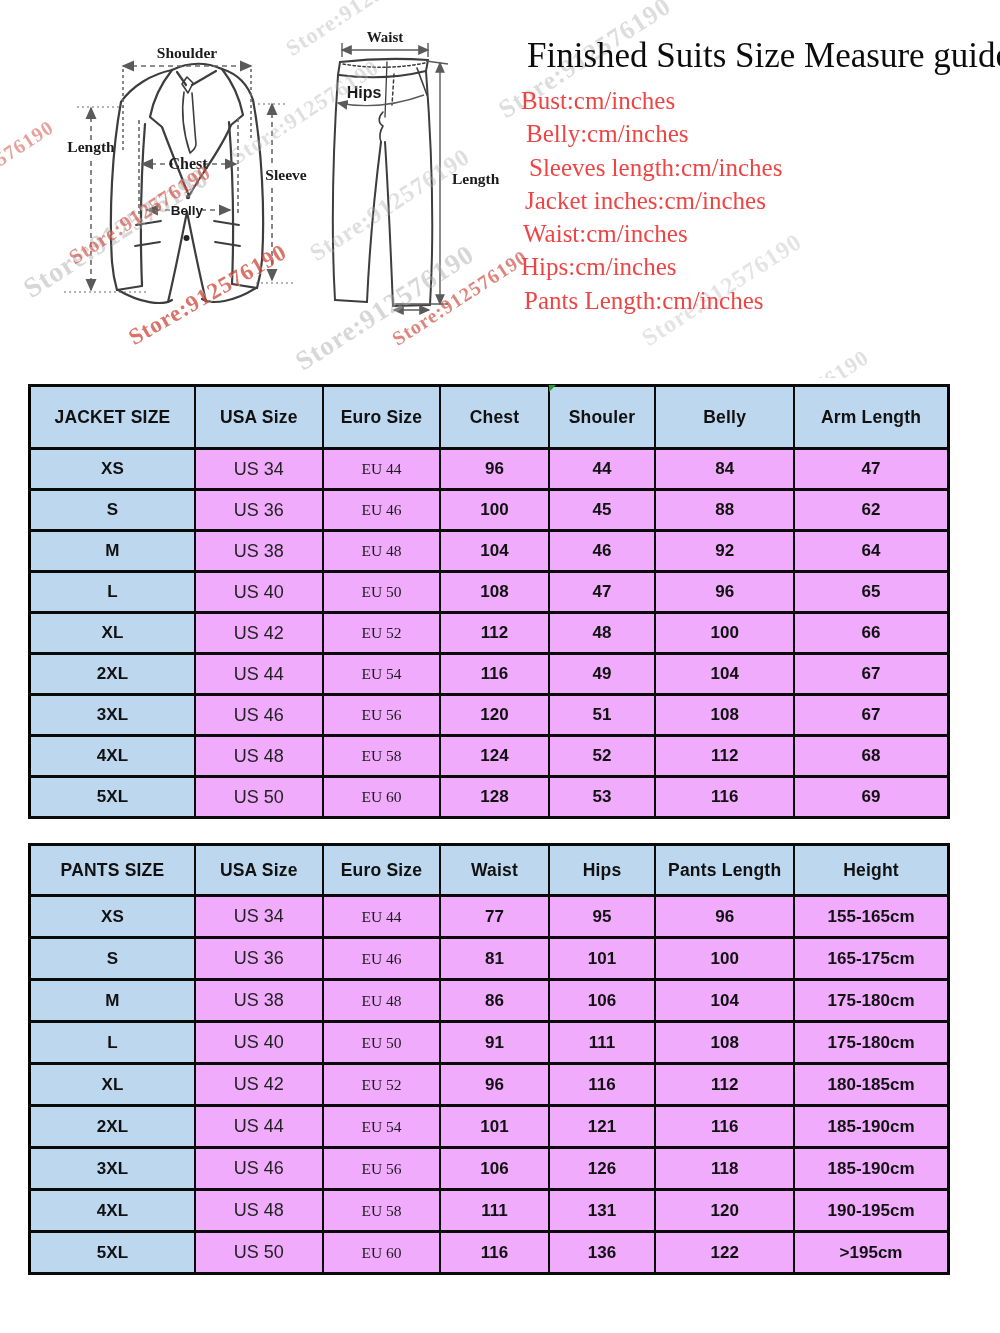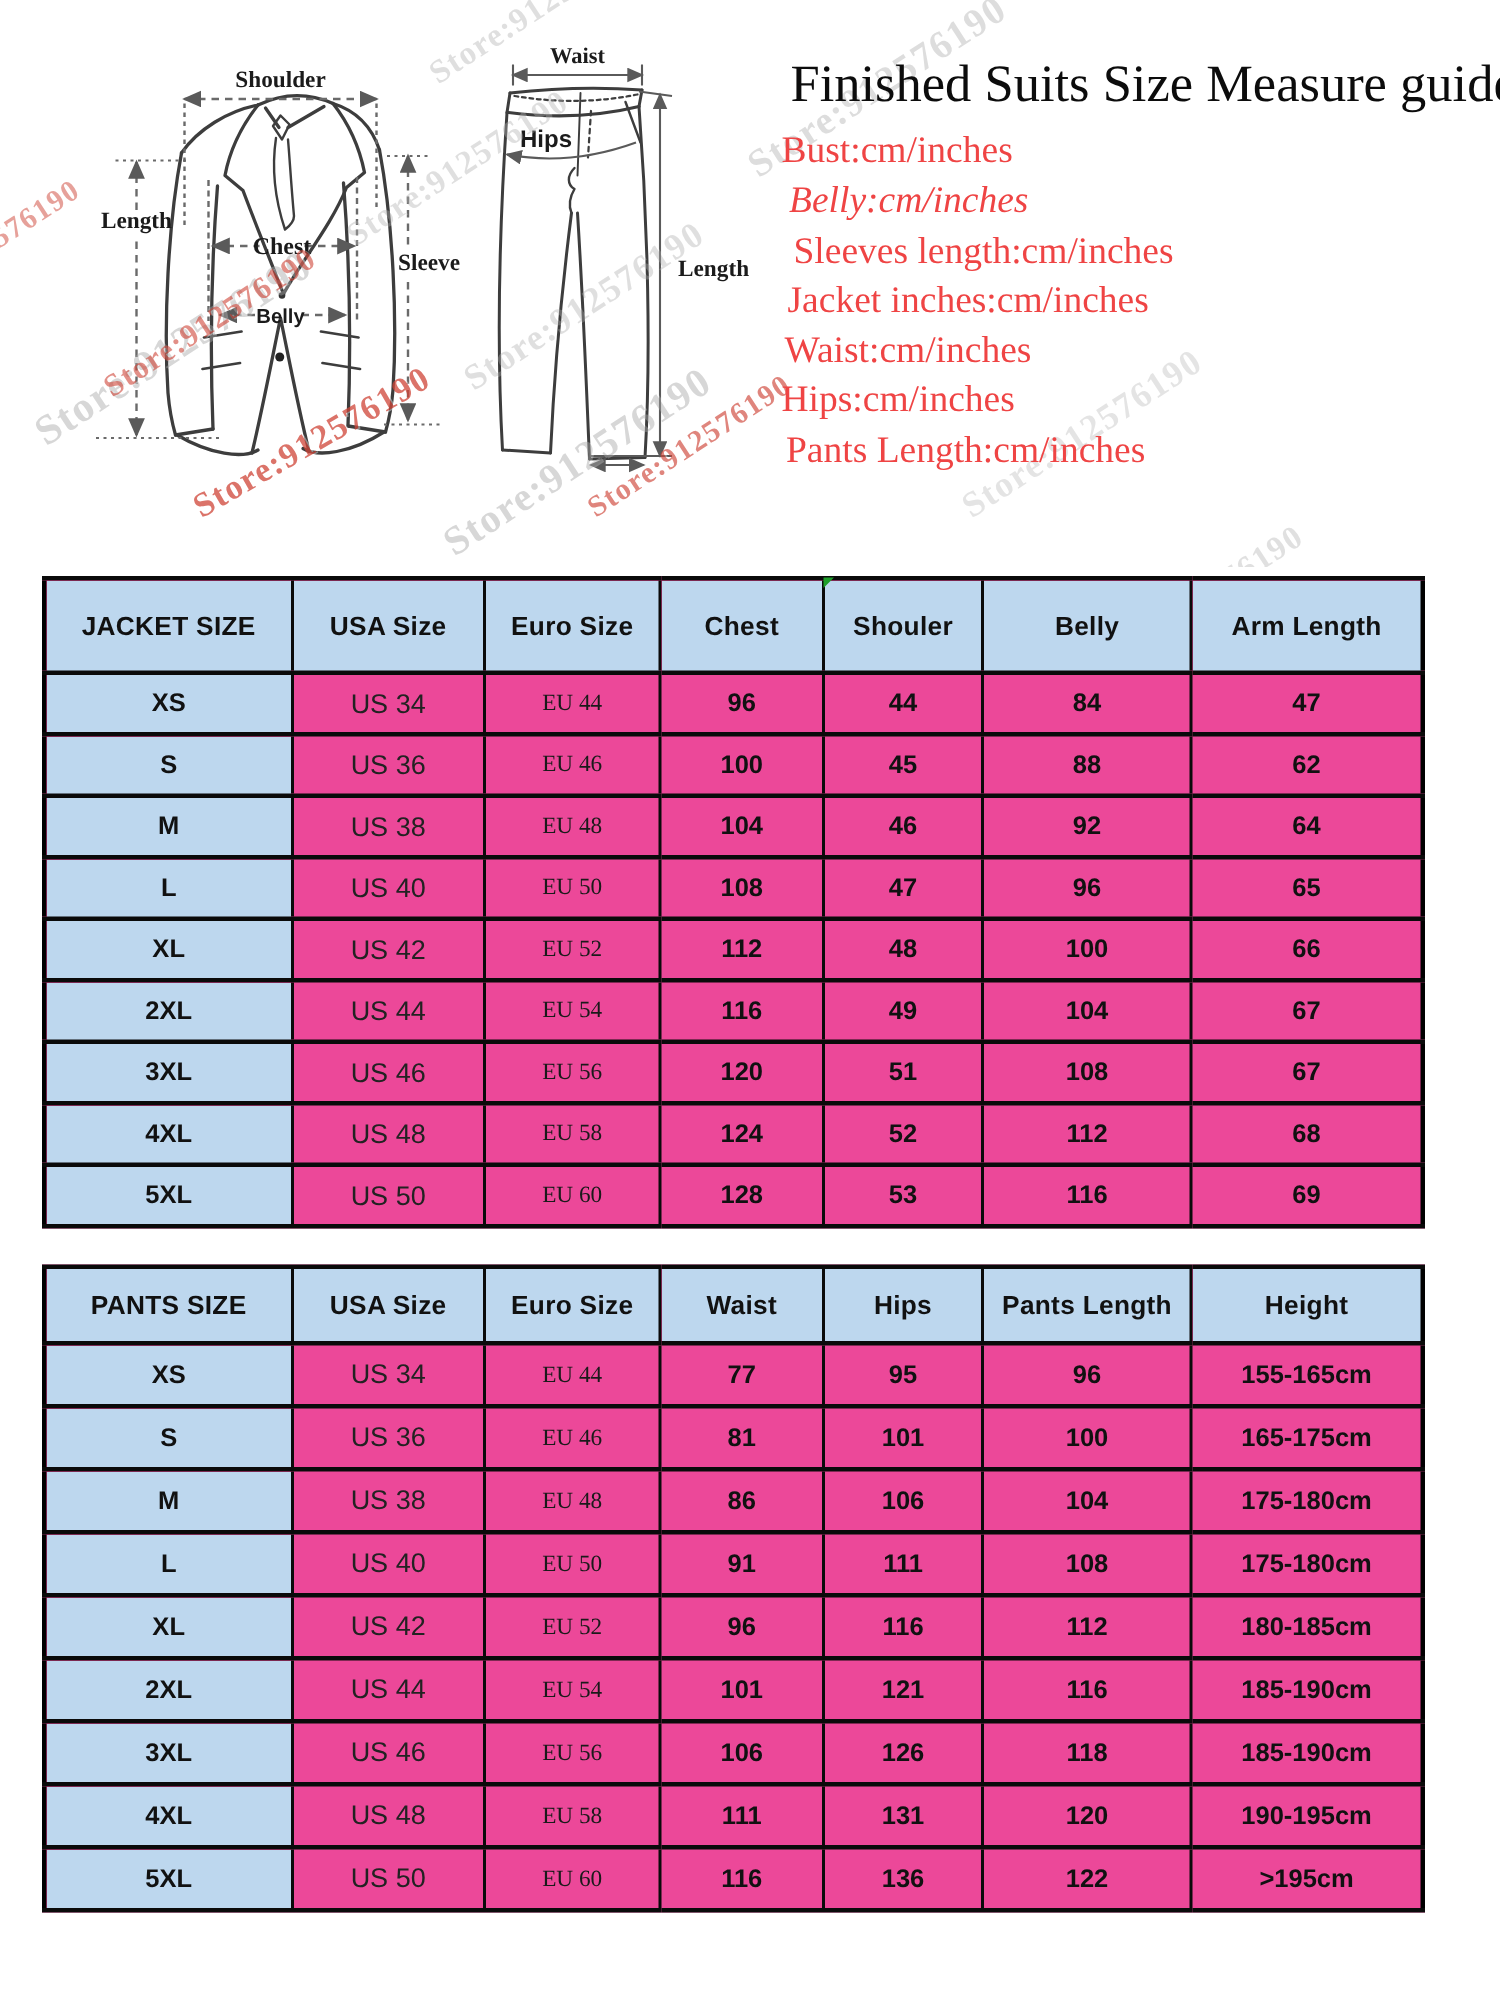--- a/index.html
+++ b/index.html
@@ -8,29 +8,29 @@
   
   #top-section{position:absolute;left:0;top:0;width:1000px;height:378px;overflow:hidden;}
   #diagram-svg{position:absolute;left:0;top:0;z-index:1;}
   #watermark-layer{position:absolute;left:0;top:0;width:1000px;height:378px;z-index:2;pointer-events:none;}
   .wm{position:absolute;font-family:"Liberation Serif",serif;font-weight:700;letter-spacing:1px;
       white-space:nowrap;text-shadow:1px 1px 0 rgba(255,255,255,.55);}
   #guide-title{position:absolute;left:527px;top:36px;z-index:3;
       font-family:"Liberation Serif",serif;font-size:35px;color:#0c0c0c;white-space:nowrap;}
   #measure-list{position:absolute;left:521px;top:84px;z-index:3;
       font-family:"Liberation Serif",serif;font-size:25px;color:#ef4444;line-height:33.3px;white-space:nowrap;}
-  #measure-list .measure-line:nth-child(2){padding-left:5px;font-style:italic;}
+  #measure-list .measure-line:nth-child(2){padding-left:5px;}
   #measure-list .measure-line:nth-child(3){padding-left:8px;}
   #measure-list .measure-line:nth-child(4){padding-left:4px;}
   #measure-list .measure-line:nth-child(5){padding-left:2px;}
   #measure-list .measure-line:nth-child(7){padding-left:3px;}
   #measure-list .measure-line:nth-child(8){padding-left:6px;}
   
   .size-table{position:absolute;left:28px;width:922px;border-collapse:collapse;table-layout:fixed;
-      border:3px solid #000;background:#ec4899;z-index:3;}
+      border:3px solid #000;background:#f0abfc;z-index:3;}
   #jacket-table{top:384px;}
   #pants-table{top:843px;}
   .size-table th,.size-table td{border:2px solid #0a0a0a;border-top-width:3px;border-bottom-width:3px;
       text-align:center;vertical-align:middle;padding:0;overflow:hidden;}
   .size-table col.c1{width:18.0%}.size-table col.c2{width:13.9%}.size-table col.c3{width:12.8%}
   .size-table col.c4{width:11.8%}.size-table col.c5{width:11.6%}.size-table col.c6{width:15.1%}
   .size-table col.c7{width:16.8%}
   .size-table th{background:#BDD7EE;font-weight:700;font-size:17.5px;letter-spacing:0.2px;}
   #jacket-table thead th{height:60px;}
   #pants-table thead th{height:48px;}

